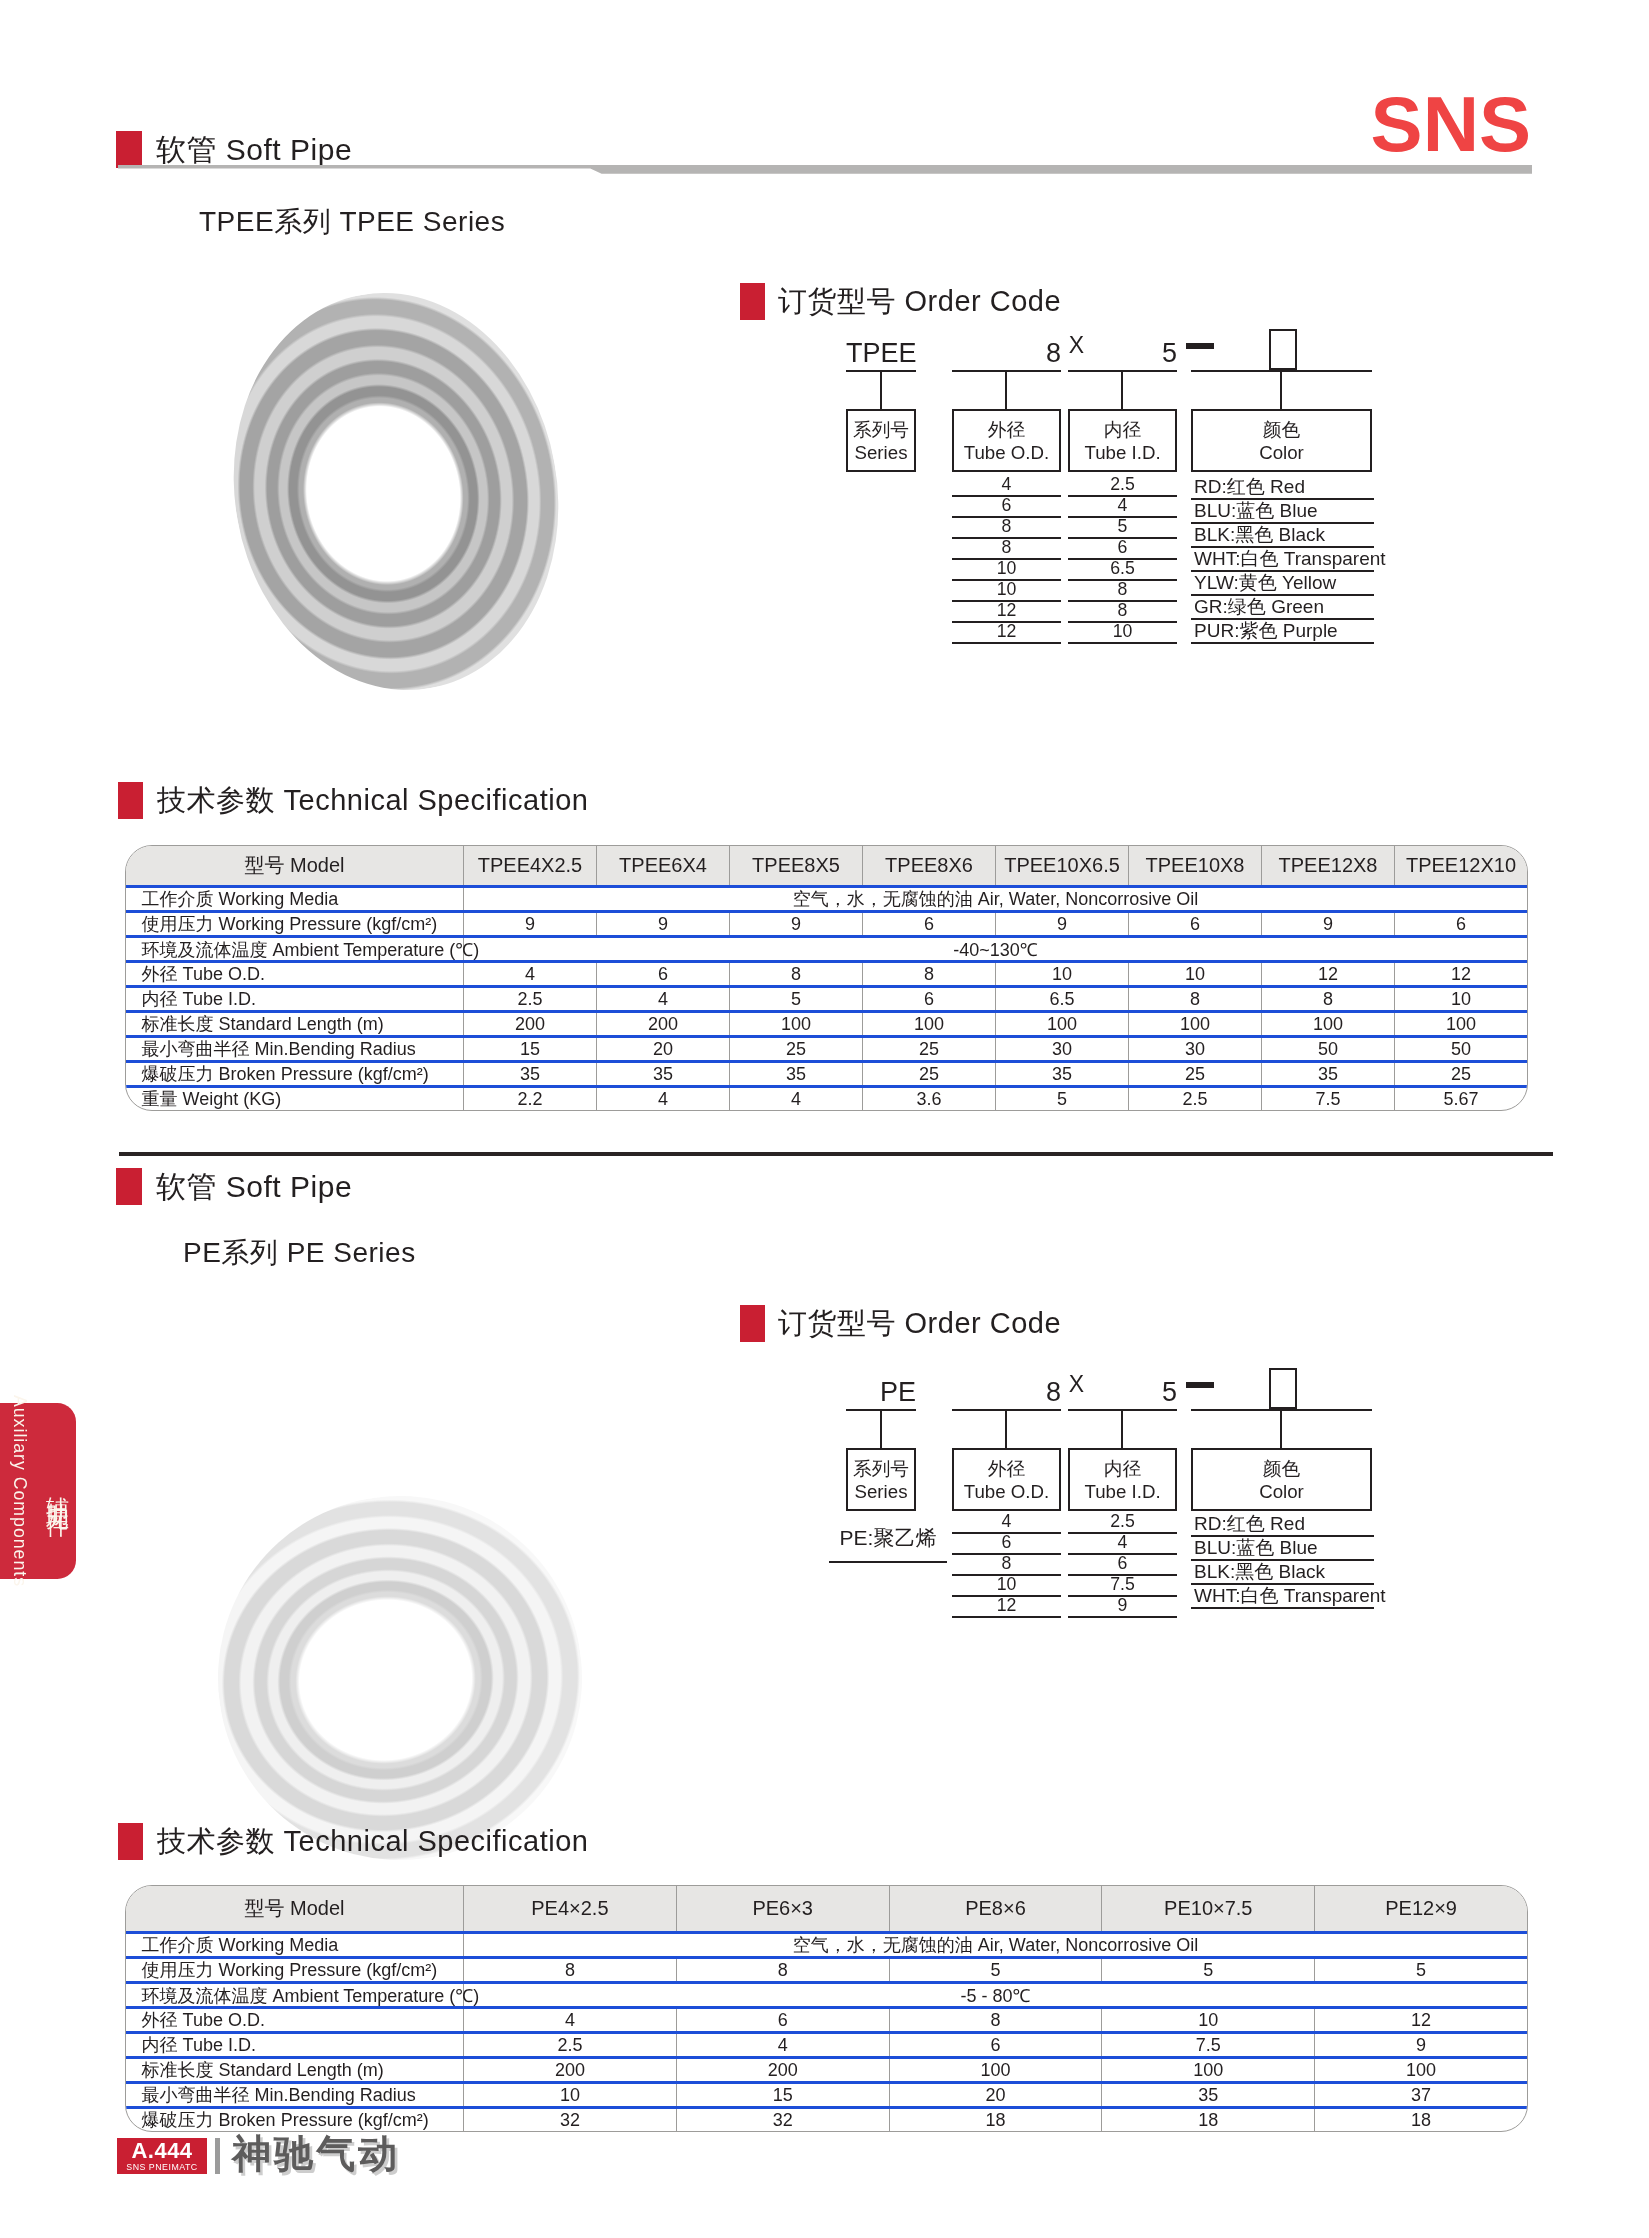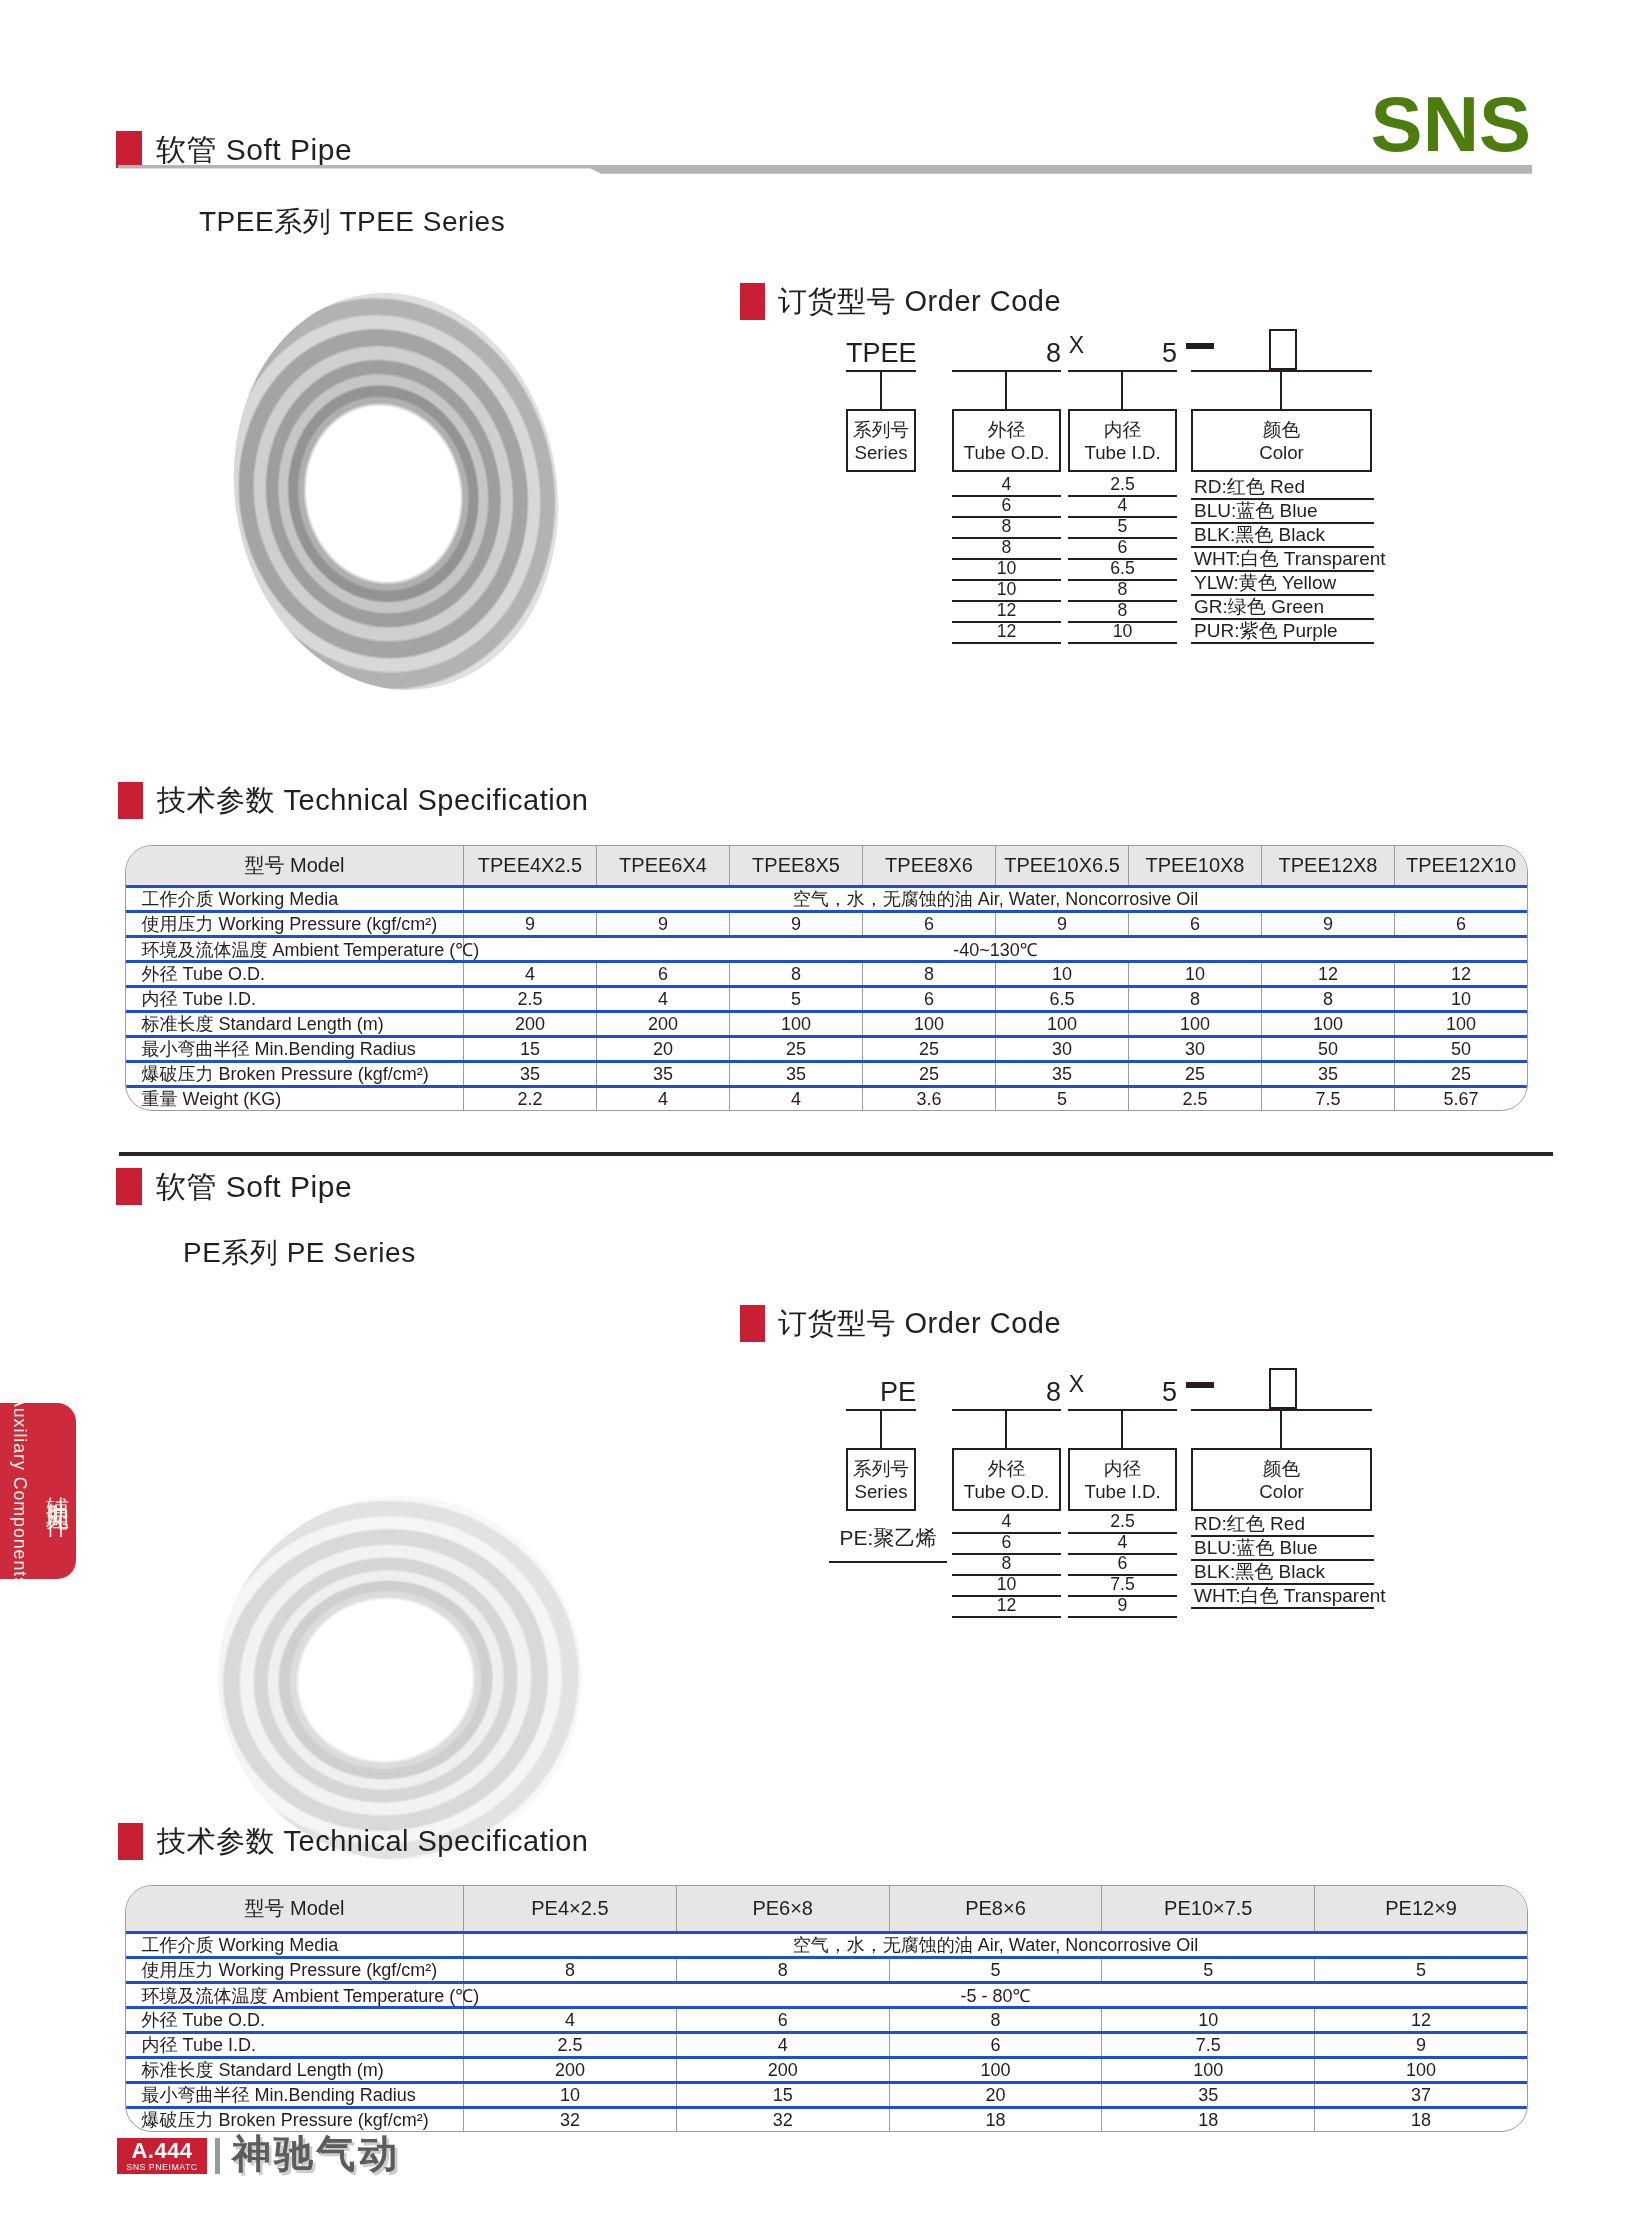--- a/index.html
+++ b/index.html
@@ -49,21 +49,21 @@
     radial-gradient(ellipse at 46% 50%, #ffffff 0 31%, rgba(255,255,255,0) 32.5%),
     radial-gradient(ellipse at 46% 50%, rgba(0,0,0,0) 0 30%, #dcdcdc 31% 34%, #cfcfcf 35% 38%, #efefef 39% 42%, #d6d6d6 43% 47%, #f2f2f2 48% 52%, #d9d9d9 53% 58%, #f5f5f5 59% 63%, #e2e2e2 64% 69%, #f8f8f8 70% 75%, #e8e8e8 76% 80%, #fbfbfb 81% 86%, #fdfdfd 87% 92%, rgba(255,255,255,0) 93%)}
   .side-tab{background:#cd2a3c;border-radius:0 18.7px 18.7px 0}
   .tab-en{position:absolute;left:9.4px;top:50%;transform:translateY(-50%);writing-mode:vertical-rl;font-size:17.7px;color:#fbf5ec;letter-spacing:1px;white-space:nowrap}
   .tab-zh{position:absolute;left:43px;top:50%;transform:translateY(-50%);writing-mode:vertical-rl;font-size:23px;color:#fbf5ec;letter-spacing:6.2px;white-space:nowrap}
   .footer-badge{background:#c91f32;color:#fff;display:flex;flex-direction:column;align-items:center;justify-content:center}
   .footer-badge .big{font-size:22px;line-height:23px;font-weight:bold;letter-spacing:0.5px}
   .footer-badge .small{font-size:8.8px;line-height:10.4px;letter-spacing:0.5px}
   .footer-bar{background:#9b9b9b}
   .brand{font-size:39px;font-weight:bold;color:#5d5c5c;letter-spacing:3.1px;white-space:nowrap;text-shadow:2.6px 3.1px 0 rgba(90,90,90,0.30)}
-  .logo{font-weight:bold;color:#4d7c0f;text-align:right}
+  .logo{font-weight:bold;color:#ef4444;text-align:right}
 </style>
 </head>
 <body>
 
 <div id="page">
 
   <div class="abs bullet" style="left:116px;top:131px;width:26px;height:37px"></div>
   <div class="abs h1" style="left:156px;top:131px;height:37px;line-height:37px">软管 Soft Pipe</div>
   <div class="abs logo" style="left:1328px;top:92px;width:203px;height:68px;font-size:78px;line-height:65px">SNS</div>
   <div class="abs top-divider" style="left:118px;top:165px;width:1414px;height:8.8px"></div>
@@ -328,21 +328,21 @@
     </div>
 
   <div class="abs bullet" style="left:118px;top:1823px;width:25px;height:37px"></div>
   <div class="abs sec-title" style="left:157px;top:1823px;height:37px;line-height:37px">技术参数 Technical Specification</div>
 
   <div id="pe-table" class="abs spec-table" style="left:125px;top:1885px;width:1403px">
     <div class="t-row t-head">
       <div class="t-label">型号 Model</div>
       <div class="t-vals">
           <div class="t-val">PE4×2.5</div>
-          <div class="t-val">PE6×8</div>
+          <div class="t-val">PE6×3</div>
           <div class="t-val">PE8×6</div>
           <div class="t-val">PE10×7.5</div>
           <div class="t-val">PE12×9</div>
         </div>
     </div>
     <div class="t-body">
         <div class="t-row">
           <div class="t-label">工作介质 Working Media</div>
           <div class="t-merged">空气，水，无腐蚀的油 Air, Water, Noncorrosive Oil</div>
         </div>

